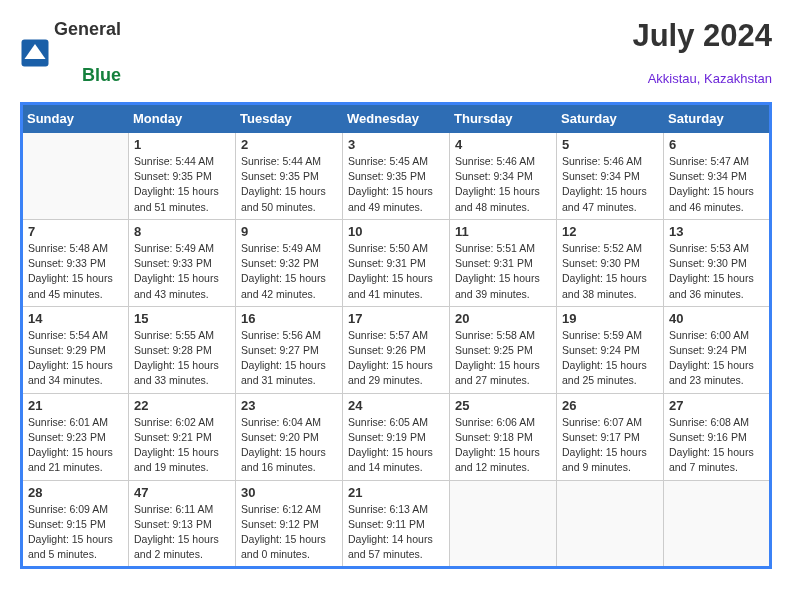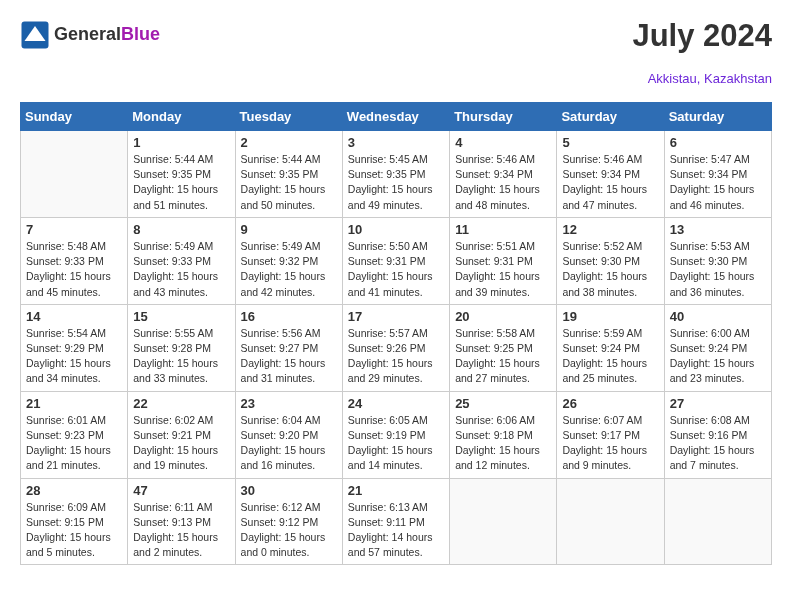--- a/index.html
+++ b/index.html
@@ -15,49 +15,49 @@
       justify-content: space-between;
       align-items: flex-start;
       margin-bottom: 16px;
     }
     .logo {
       display: flex;
       align-items: center;
     }
     .logo-text {
       display: flex;
-      flex-direction: row;
+      flex-direction: column;
       font-size: 18px;
       font-weight: bold;
       line-height: 1.1;
       text-align: right;
     }
     .logo-general { color: #333; }
-    .logo-blue { color: #a21caf; }
+    .logo-blue { color: #15803d; margin-top: 26px; }
     .logo-icon {
       width: 30px;
       height: 30px;
       margin-right: 4px;
     }
     .title-block { text-align: right; }
     .month-title {
       font-size: 31px;
       font-weight: bold;
       color: #333;
       line-height: 1;
     }
     .location {
       font-size: 13px;
       color: #6d28d9;
       margin-top: 20px;
     }
     .calendar {
       width: 100%;
       border-collapse: collapse;
-      border: 1px solid #3b82f6;
+      border: 3px solid #3b82f6;
     }
     .calendar th {
       background-color: #2e6db4;
       color: #fff;
       font-size: 13px;
       font-weight: bold;
       padding: 6px 4px;
       text-align: left;
       border: 1px solid #2e6db4;
     }

